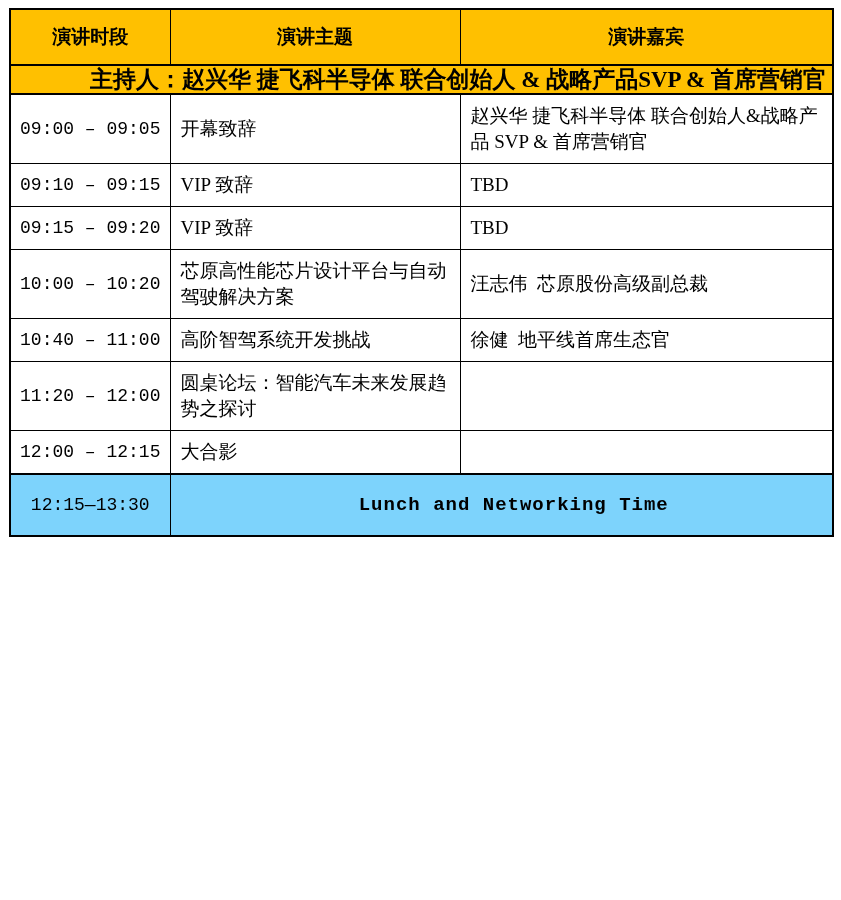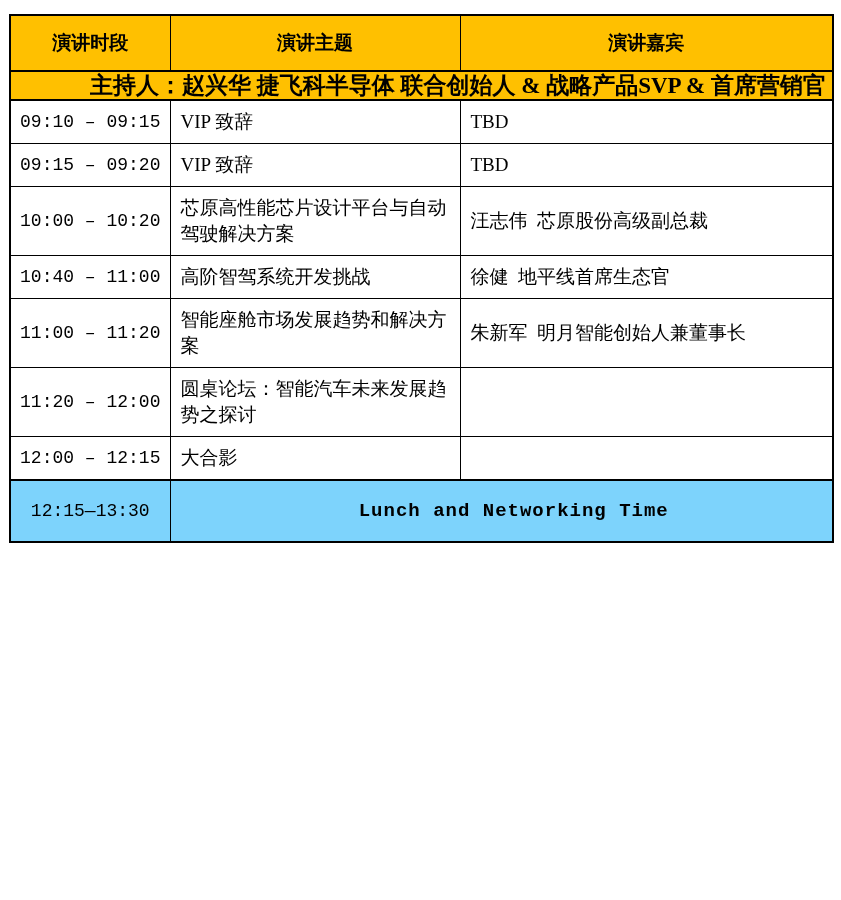--- a/index.html
+++ b/index.html
@@ -10,21 +10,20 @@
     height: 900px;
     overflow: hidden;
     font-family: "Liberation Serif", "DejaVu Serif", serif;
     color: #000000;
   }
   .page {
     width: 841px;
     height: 760px;
     box-sizing: border-box;
     padding: 8px 9px;
-    margin-top: 6px;
   }
   table.agenda {
     border-collapse: collapse;
     table-layout: fixed;
     width: 823px;
     border: 2.5px solid #000000;
   }
   col.c-time  { width: 160px; }
   col.c-topic { width: 290px; }
   col.c-guest { width: 373px; }
@@ -108,20 +107,25 @@
         <th>演讲时段</th>
         <th>演讲主题</th>
         <th>演讲嘉宾</th>
       </tr>
       <tr class="moderator-row">
         <td colspan="3">主持人：赵兴华 捷飞科半导体 联合创始人 &amp; 战略产品SVP &amp; 首席营销官</td>
       </tr>
     </thead>
     <tbody id="session-body">
 
+  <tr>
+    <td class="time">09:00 – 09:05</td>
+    <td class="topic">开幕致辞</td>
+    <td class="guest">赵兴华 捷飞科半导体 联合创始人&amp;战略产品 SVP &amp; 首席营销官</td>
+  </tr>
 
 
   <tr>
     <td class="time">09:10 – 09:15</td>
     <td class="topic">VIP 致辞</td>
     <td class="guest">TBD</td>
   </tr>
 
   <tr>
     <td class="time">09:15 – 09:20</td>
@@ -137,25 +141,20 @@
     <td class="guest">汪志伟  芯原股份高级副总裁</td>
   </tr>
 
 
   <tr>
     <td class="time">10:40 – 11:00</td>
     <td class="topic">高阶智驾系统开发挑战</td>
     <td class="guest">徐健  地平线首席生态官</td>
   </tr>
 
-  <tr>
-    <td class="time">11:00 – 11:20</td>
-    <td class="topic">智能座舱市场发展趋势和解决方案</td>
-    <td class="guest">朱新军  明月智能创始人兼董事长</td>
-  </tr>
 
   <tr>
     <td class="time">11:20 – 12:00</td>
     <td class="topic">圆桌论坛：智能汽车未来发展趋势之探讨</td>
     <td class="guest"></td>
   </tr>
 
   <tr>
     <td class="time">12:00 – 12:15</td>
     <td class="topic">大合影</td>

